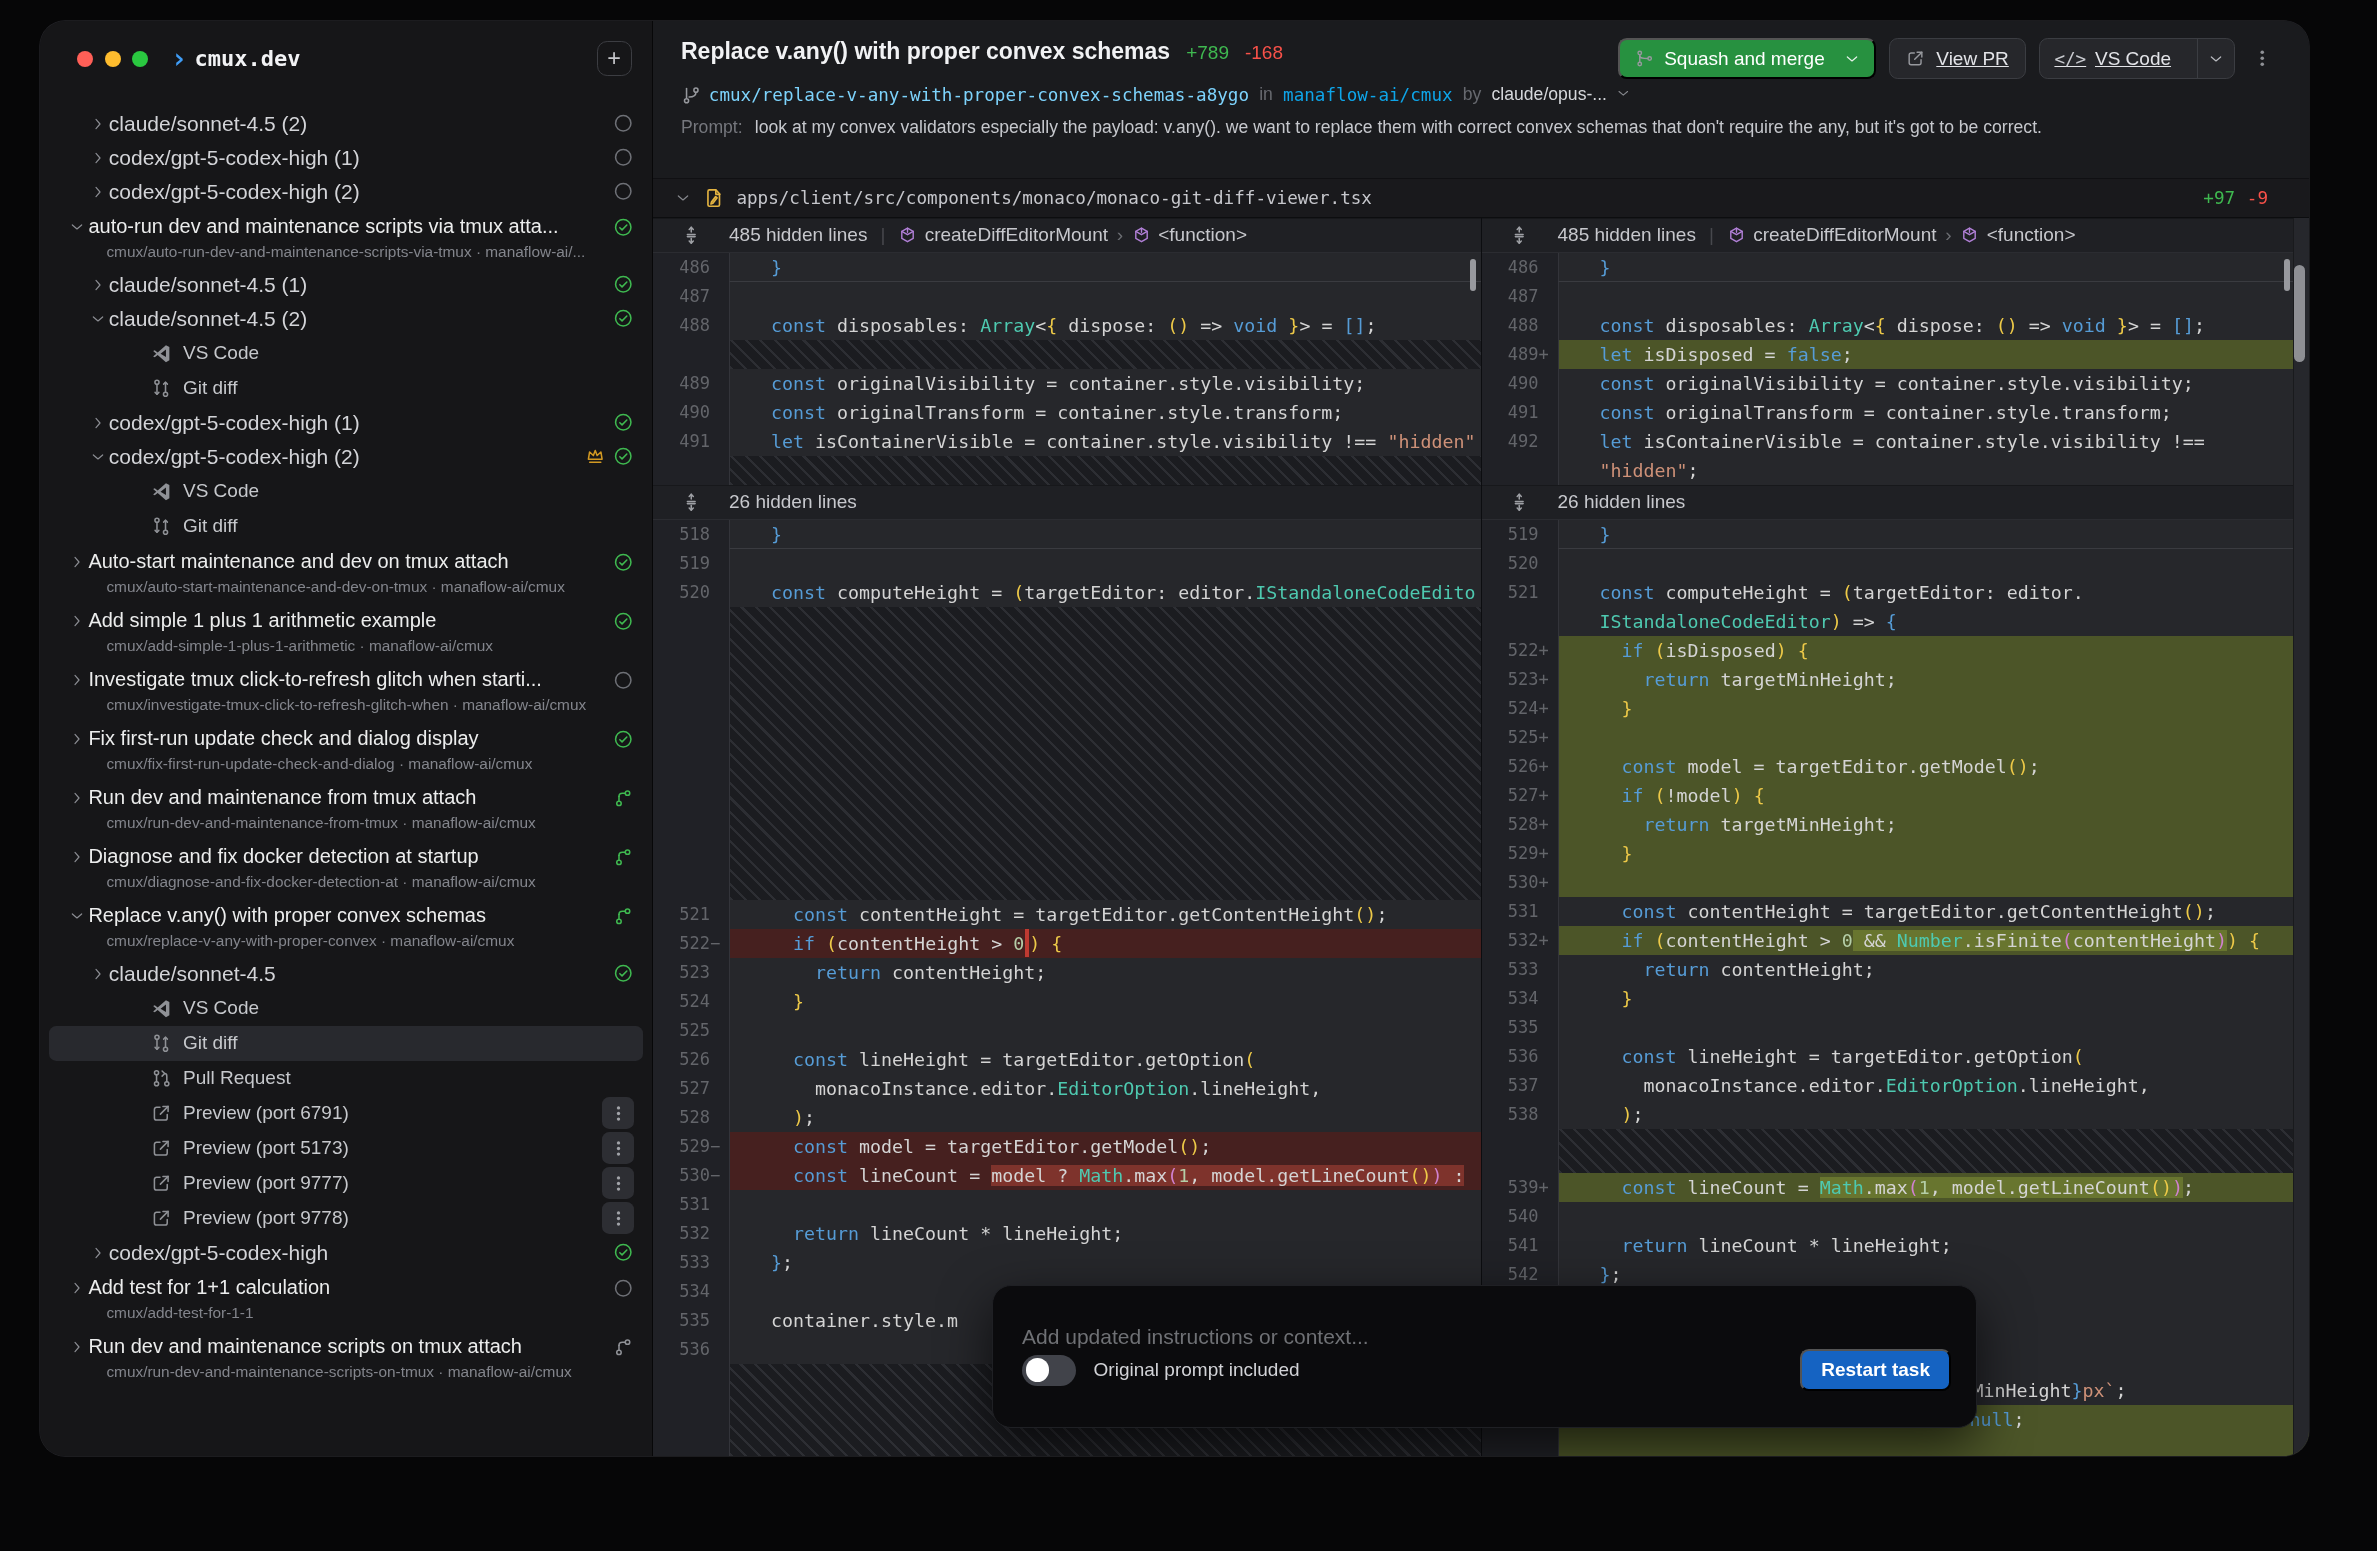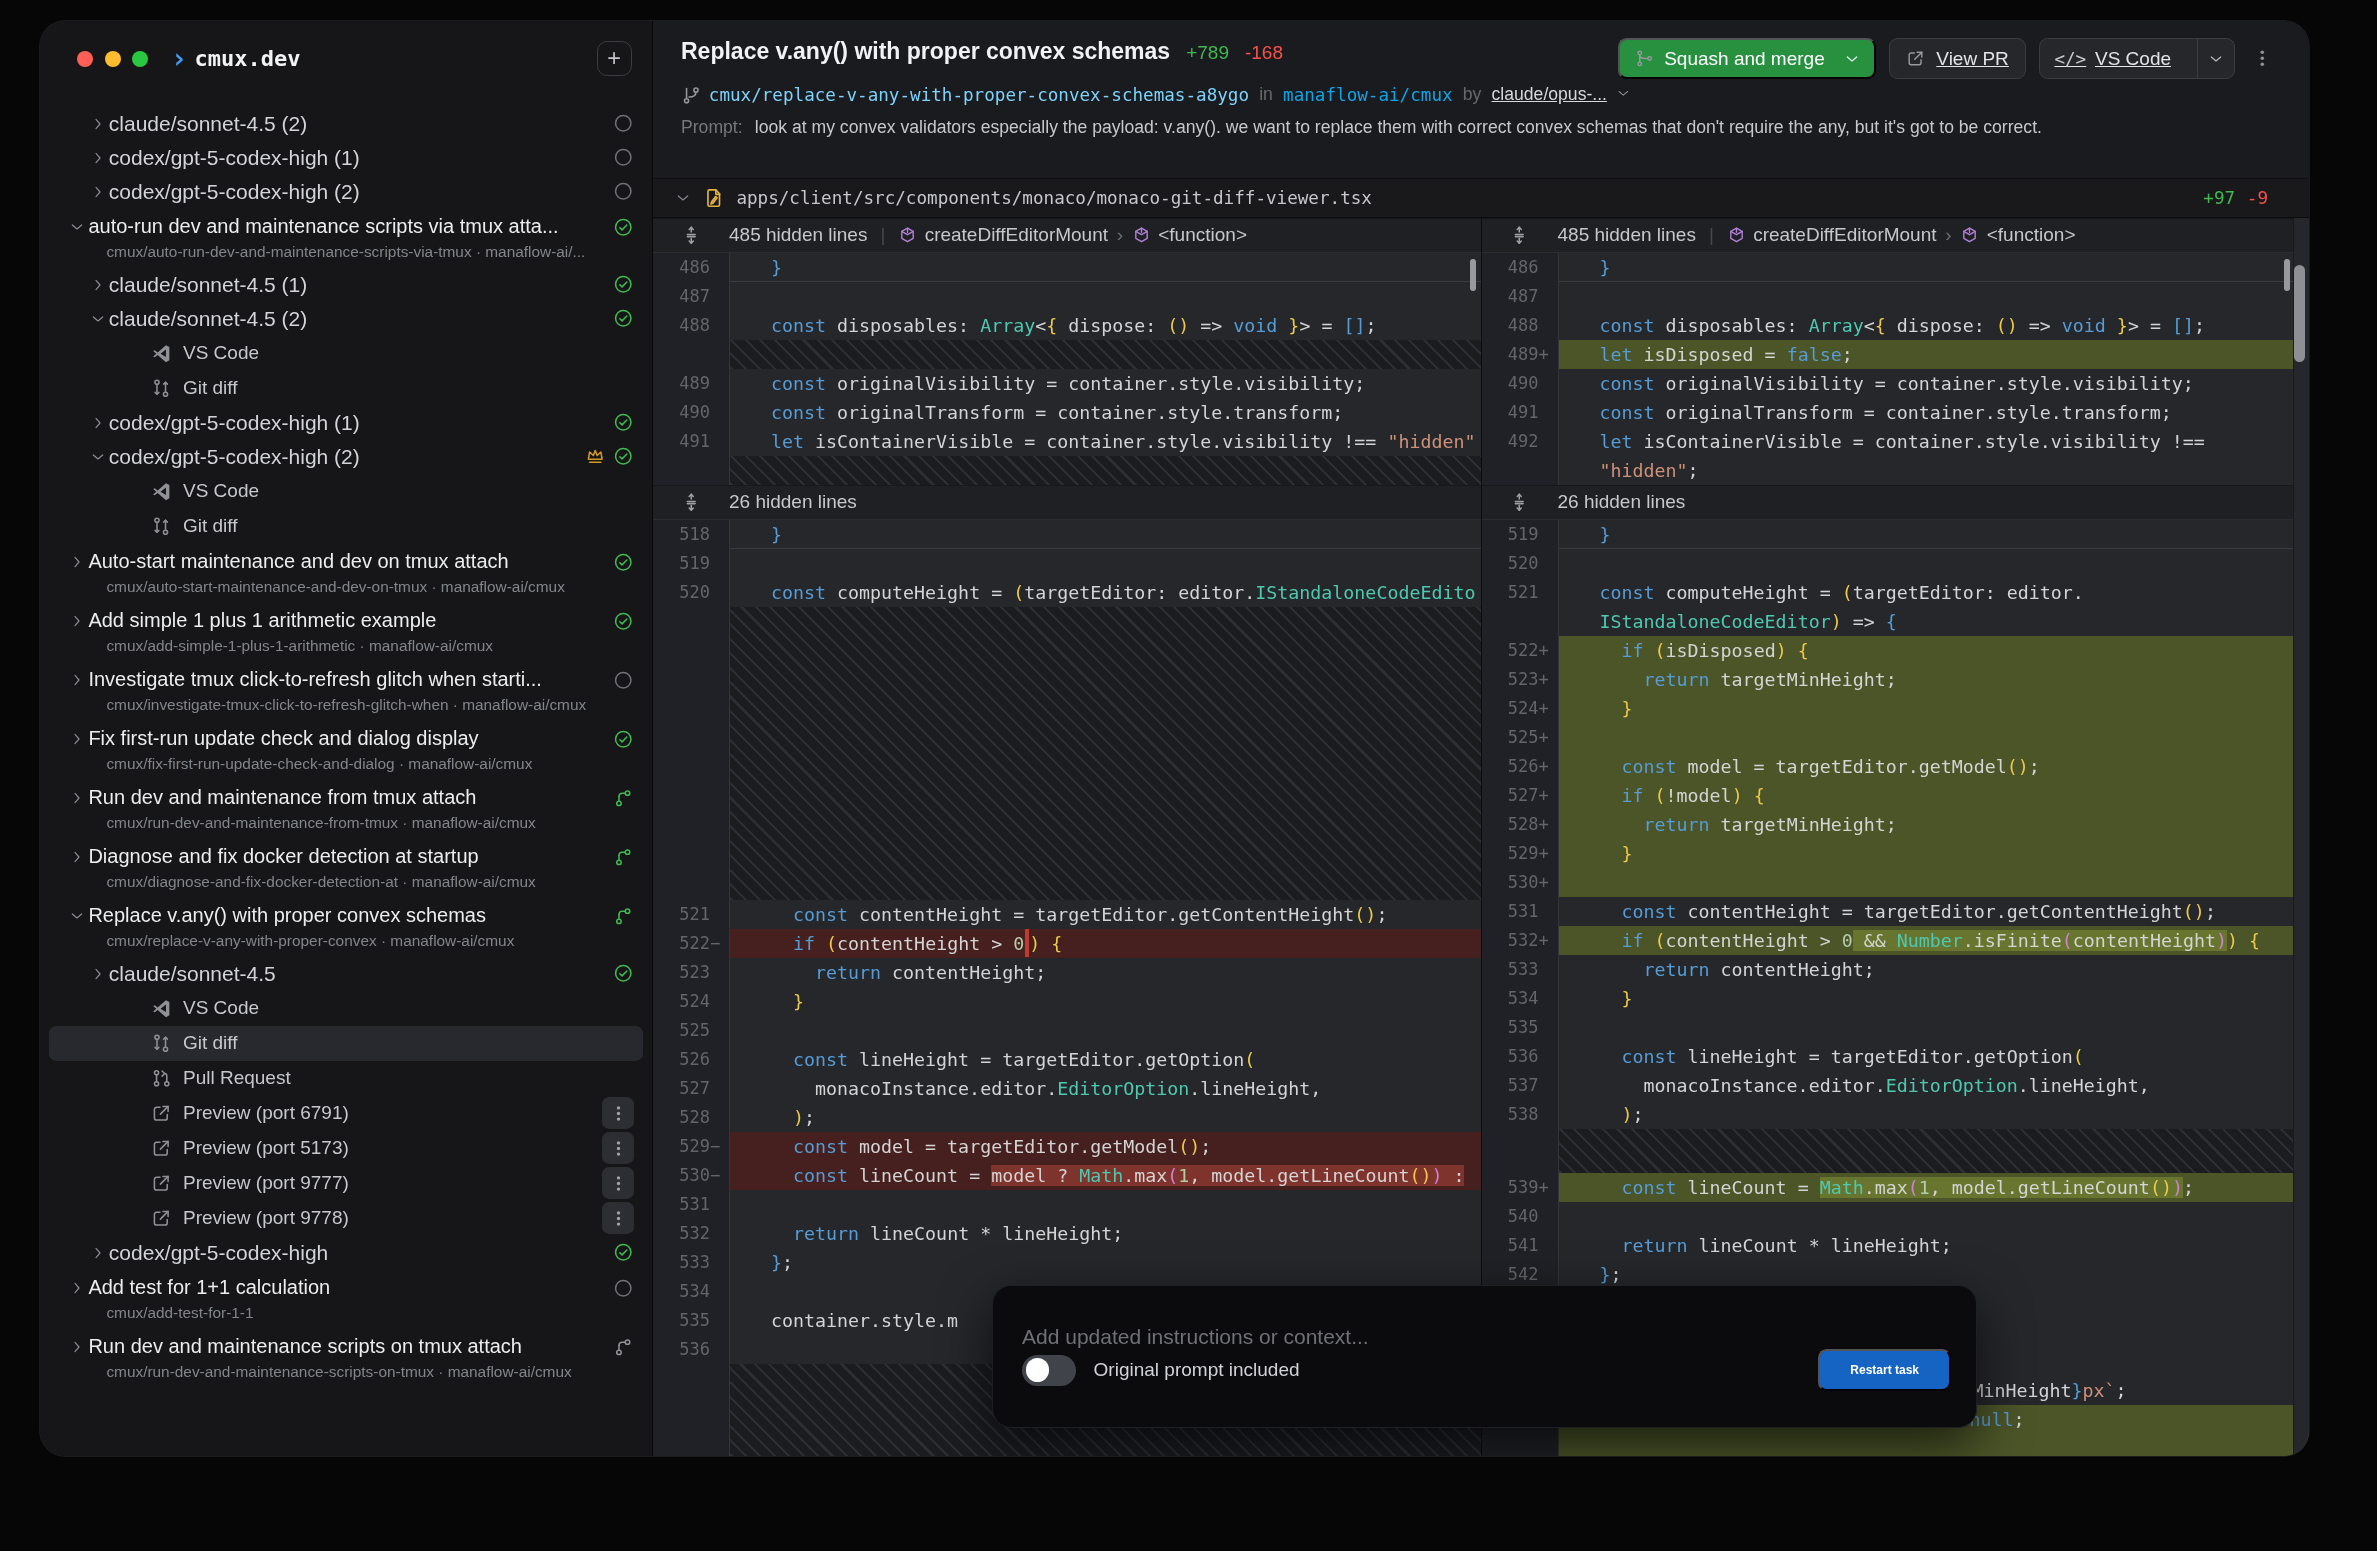--- a/index.html
+++ b/index.html
@@ -50,21 +50,21 @@
   .hd { flex:none; height:157px; padding:17.6px 29px 0 28px; position:relative; }
   .t-row { display:flex; align-items:baseline; gap:16px; height:38px; }
   .pg-title { color:#f1f2f4; font-size:23px; font-weight:bold; white-space:nowrap; }
   .adds { color:#3fb950; font-size:19px; font-weight:500; }
   .dels { color:#f85149; font-size:19px; font-weight:500; }
   .meta-row { display:flex; align-items:center; margin-top:2.9px; height:32px; font-size:17.6px; white-space:nowrap; }
   .meta-row .icn { margin-right:7.3px; }
   .branch-name { color:#7dd3fc; font-family:"DejaVu Sans Mono", monospace; }
   .meta-dim { color:#67696f; margin:0 10.2px; }
   .repo-name { color:#0ea5e9; font-family:"DejaVu Sans Mono", monospace; }
-  .agent-name { color:#d6d8dc;text-decoration:underline; }
+  .agent-name { color:#d6d8dc; }
   .meta-chev { margin-left:8.8px; color:#85878c; }
   .meta-chev svg { width:14.6px; height:14.6px; }
   .prompt-row { margin-top:5.9px; font-size:17.6px; white-space:nowrap; overflow:hidden; }
   .prompt-lbl { color:#75777d; margin-right:7.3px; }
   .prompt-txt { color:#c6c8cd; }
 
   .actions { position:absolute; top:17.6px; right:32px; display:flex; align-items:center; gap:13px; }
   .btn { height:41px; display:flex; align-items:center; border-radius:8.8px; font-size:19px; cursor:pointer; }
   .btn .icn { width:19px; height:19px; }
   .btn-squash { background:#279140; color:#fff; padding:0 14.6px; gap:10.2px; font-weight:500; }
@@ -128,22 +128,22 @@
 
   
   .overlay { position:absolute; left:952px; top:1264px; width:985px; height:143px; background:#0b0b0d;
              border:0.7px solid #1f2024; border-radius:19px; z-index:40; box-shadow:0 17.6px 51px rgba(0,0,0,.65);
              display:flex; flex-direction:column; justify-content:center; padding:25px 25px 20.5px 29px; }
   .ov-placeholder { color:#6f7175; font-size:21px; }
   .ov-bottom { display:flex; align-items:center; }
   .toggle { width:54px; height:31px; border-radius:15.4px; background:#41434a; position:relative; flex:none; cursor:pointer; }
   .toggle .knob { position:absolute; left:3.7px; top:3.7px; width:23.4px; height:23.4px; border-radius:50%; background:#fff; }
   .ov-toggle-lbl { color:#d2d3d7; font-size:19px; margin-left:17.6px; }
-  .ov-btn { margin-left:auto; height:42px; padding:0 30px; border-radius:8.8px; background:#1563c2; color:#fff;
-            font-size:12px; font-weight:600; display:flex; align-items:center; cursor:pointer; }
+  .ov-btn { margin-left:auto; height:42px; padding:0 19px; border-radius:8.8px; background:#1563c2; color:#fff;
+            font-size:19px; font-weight:600; display:flex; align-items:center; cursor:pointer; }
 </style>
 </head>
 <body>
 
 <div class="stage">
 
   <aside class="sidebar">
     <div class="sb-head">
       <div class="traffic">
         <span></span>

